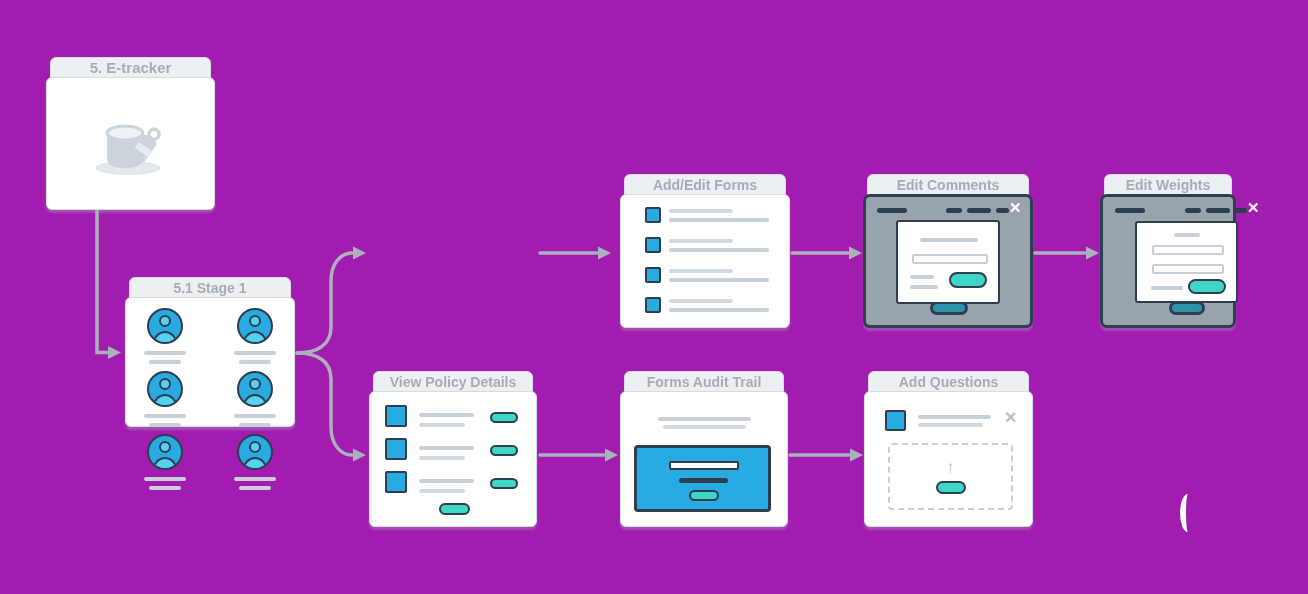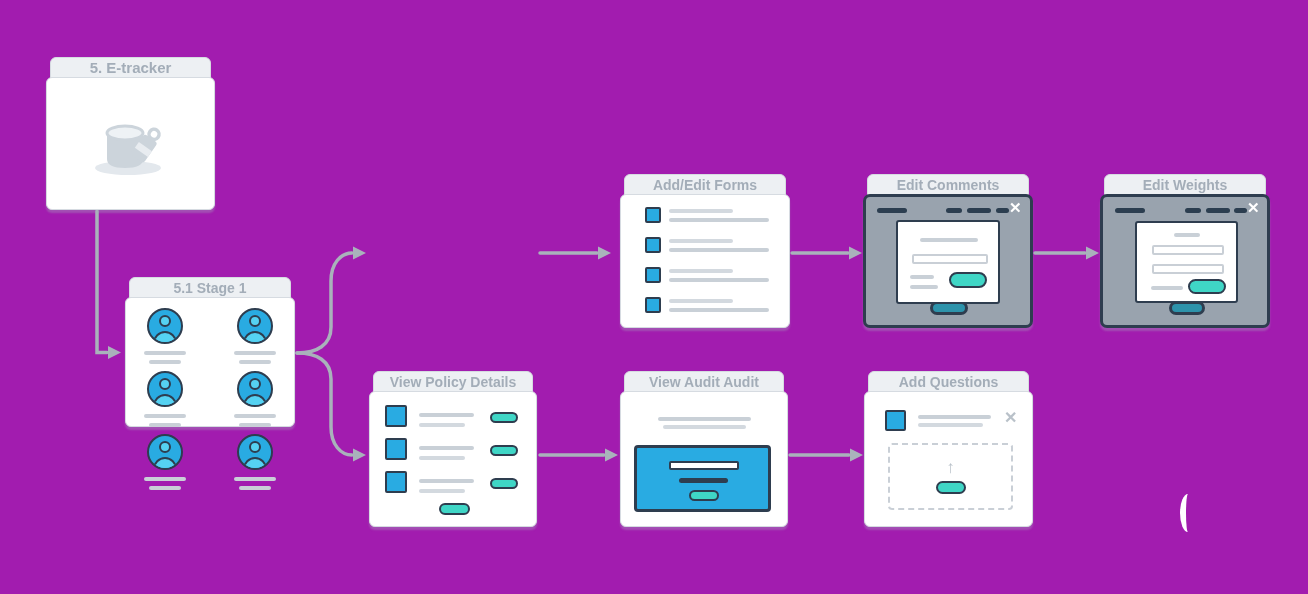--- a/index.html
+++ b/index.html
@@ -233,21 +233,21 @@
         <div class="ph" style="left:22px;top:16px;width:58px;"></div>
         <div class="inputbox" style="left:14px;top:32px;width:76px;height:10px;"></div>
         <div class="ph" style="left:12px;top:53px;width:24px;"></div>
         <div class="ph" style="left:12px;top:63px;width:28px;"></div>
         <div class="pill" style="right:11px;top:50px;width:38px;height:16px;"></div>
       </div>
       <div class="stand" style="left:64px;top:104px;width:38px;height:14px;"></div>
     </div>
   </div>
 
-  <div class="card" style="left:1100px; top:174px; width:170px;">
+  <div class="card" style="left:1100px; top:174px; width:136px;">
     <div class="card-header">Edit Weights</div>
     <div class="window" style="height:134px;">
       <div class="dash" style="left:12px;width:30px;"></div>
       <div class="dash" style="left:82px;width:16px;"></div>
       <div class="dash" style="left:103px;width:24px;"></div>
       <div class="dash" style="left:131px;width:13px;"></div>
       <div class="win-x" style="left:144px;">✕</div>
       <div class="modal" style="left:32px;top:24px;width:103px;height:82px;">
         <div class="ph" style="left:37px;top:10px;width:26px;"></div>
         <div class="inputbox" style="left:15px;top:22px;width:72px;height:10px;"></div>
@@ -275,21 +275,21 @@
       <div class="sq" style="left:15px;top:79px;width:22px;height:22px;"></div>
       <div class="ph" style="left:49px;top:87px;width:55px;"></div>
       <div class="ph lite" style="left:49px;top:97px;width:46px;"></div>
       <div class="pill" style="left:120px;top:86px;width:28px;height:11px;border-width:2px;"></div>
 
       <div class="pill" style="left:69px;top:111px;width:31px;height:12px;border-width:2px;"></div>
     </div>
   </div>
 
   <div class="card" style="left:620px; top:371px; width:168px;">
-    <div class="card-header">View Audit Audit</div>
+    <div class="card-header">Forms Audit Trail</div>
     <div class="card-body" style="height:136px;">
       <div class="ph" style="left:37px;top:25px;width:93px;"></div>
       <div class="ph lite" style="left:42px;top:33px;width:83px;"></div>
       <div class="bluebox">
         <div class="bar"></div>
         <div class="darkline"></div>
         <div class="pill"></div>
       </div>
     </div>
   </div>

